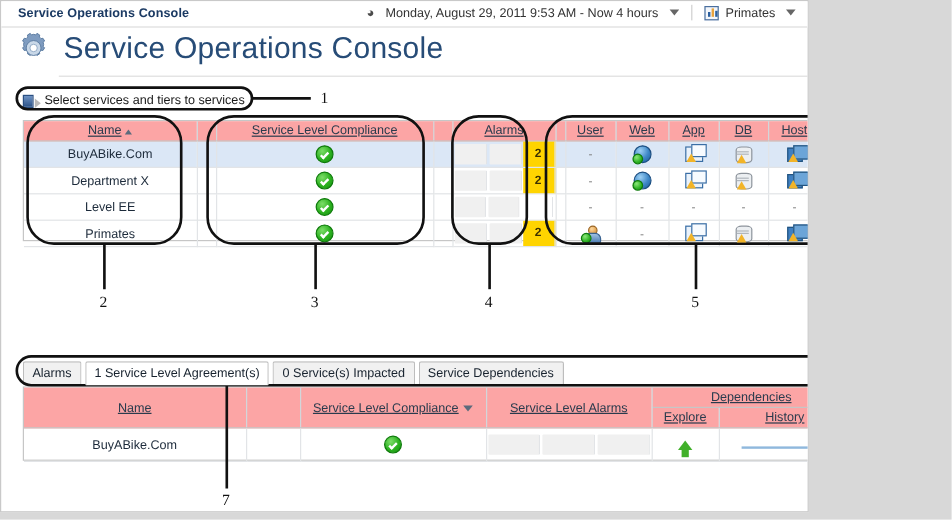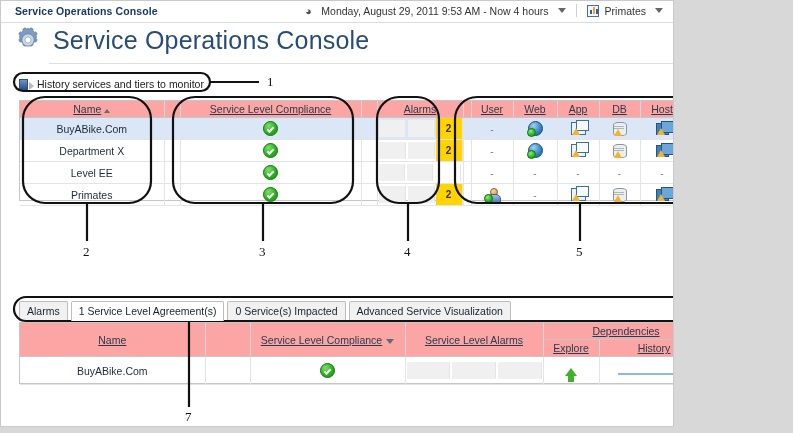--- a/index.html
+++ b/index.html
@@ -232,21 +232,21 @@
         <circle cx="13" cy="13" r="6.2" fill="#c9d8e8" stroke="#5b7ba1" stroke-width="0.8"></circle>
         <circle cx="13" cy="13" r="3.1" fill="#ffffff" stroke="#8fa8c4" stroke-width="0.8"></circle>
       </svg>
     </span>
     <span class="page-title">Service Operations Console</span>
   </div>
   <div class="hr"></div>
 
   <div class="sel-row">
     <span class="sel-ic"></span>
-    <span class="sel-txt">History services and tiers to monitor</span>
+    <span class="sel-txt">Select services and tiers to services</span>
   </div>
 
   <div class="grid" id="services-grid" style="left:18px;top:99px;width:752px;height:101px;">
     <table class="t">
       <colgroup>
         <col style="width:144px">
           <col style="width:16px">
           <col style="width:181px">
           <col style="width:16px">
         <col style="width:86px">
@@ -370,21 +370,21 @@
             <td><span class="ic-explore"></span></td>
           </tr>
         </tbody>
     </table>
   </div>
 
   <div class="tabstrip" id="tabstrip">
       <div class="tab">Alarms</div>
       <div class="tab active">1 Service Level Agreement(s)</div>
       <div class="tab">0 Service(s) Impacted</div>
-      <div class="tab">Advanced Service Visualization</div>
+      <div class="tab">Service Dependencies</div>
     </div>
 
   <div class="grid" id="detail-grid" style="left:18px;top:321px;width:752px;height:62px;">
     <table class="t">
       <colgroup>
         <col style="width:185px">
           <col style="width:45px">
         <col style="width:155px">
         <col style="width:138px">
         <col style="width:56px">

